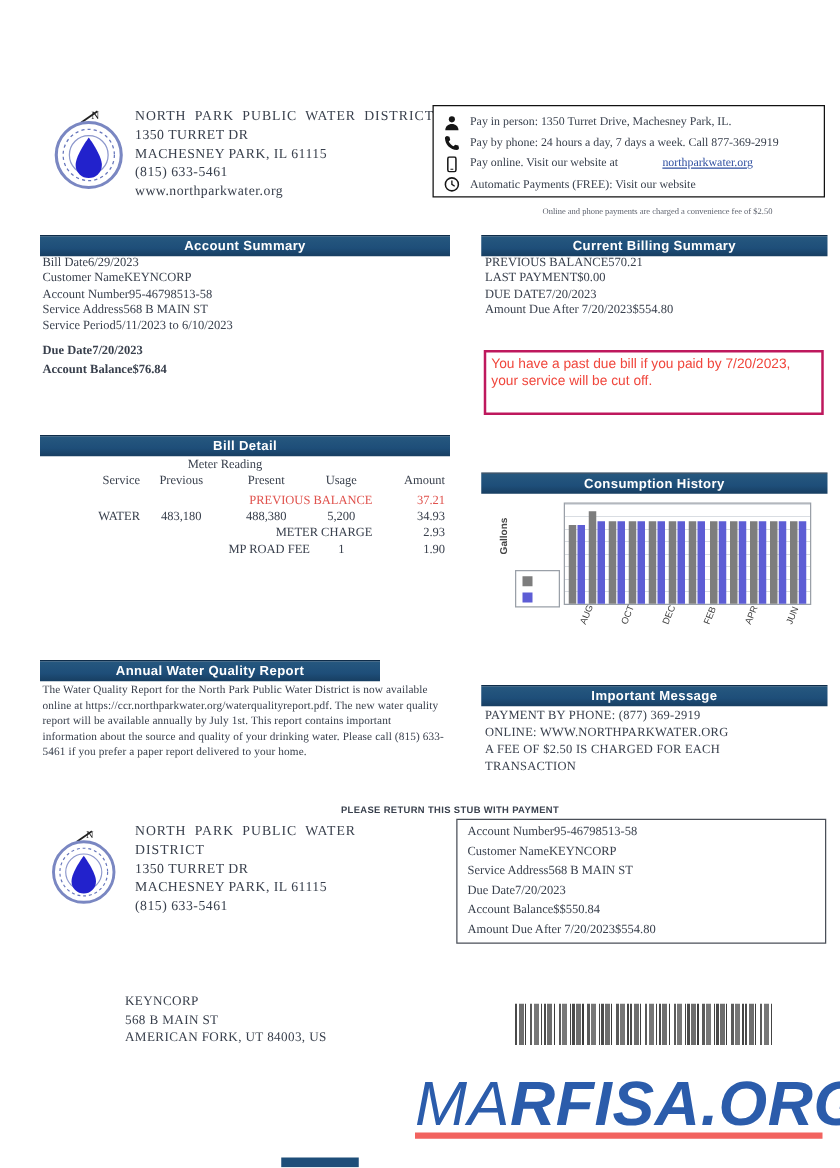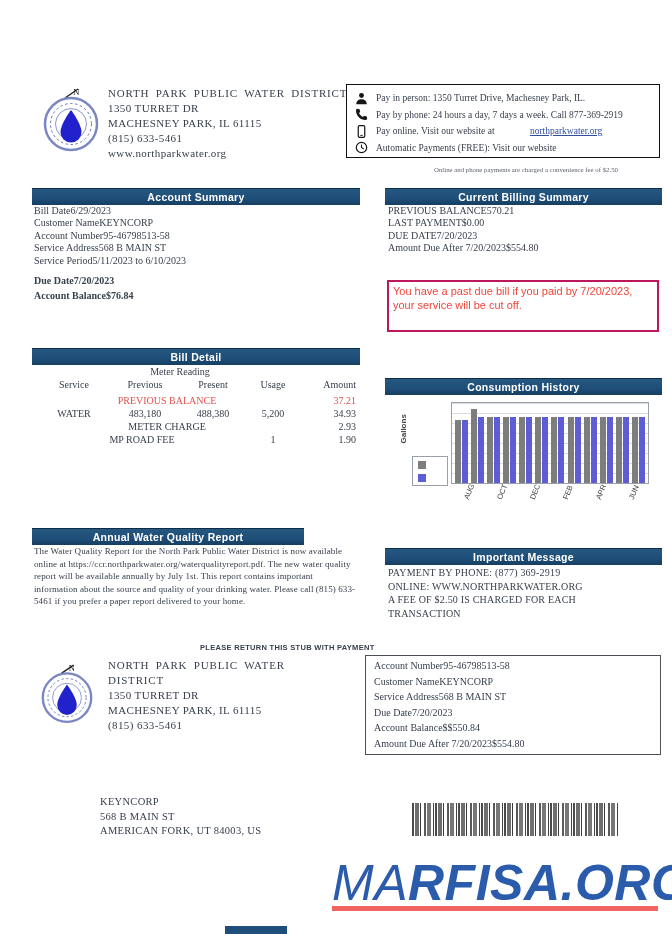--- a/index.html
+++ b/index.html
@@ -21,21 +21,21 @@
   
   .kv{display:flex;justify-content:flex-start;font-size:10px;line-height:12.4px;}
   .kv .v{text-align:right;}
   .bold{font-weight:bold;}
   .hl{background:#9dc3e6;padding:0 3px;}
   
   .warnbox{border:2px solid #be185d;color:#f0463c;font-family:"Liberation Sans",sans-serif;
            font-size:11px;line-height:14px;padding:2px 4px;box-sizing:border-box;}
   
   .bd{display:grid;grid-template-columns:76px 66px 70px 50px 1fr;font-size:10px;line-height:13px;}
-  .bd .c{text-align:center;} .bd .r{text-align:right;} .bd .l{text-align:center;}
+  .bd .c{text-align:center;} .bd .r{text-align:right;} .bd .l{text-align:right;}
   .bd .span4{grid-column:1/5;} .bd .span3{grid-column:1/4;}
   .red{color:#e0524d;}
   
   .chart-plot{border:1px solid #9aa0a8;background:
       repeating-linear-gradient(to top,#ffffff 0 9px,#d9dde2 9px 10px);
       display:flex;align-items:flex-end;justify-content:space-between;padding:0 3px;box-sizing:border-box;}
   .bar-group{display:flex;align-items:flex-end;gap:1px;height:100%;}
   .bar{width:6px;}
   .ylab{font-family:"Liberation Sans",sans-serif;font-size:8px;font-weight:bold;color:#444;
         transform:rotate(-90deg);transform-origin:center;}
@@ -267,21 +267,21 @@
   <div class="abs wq-body" style="left:34px;top:545px;width:324px;">The Water Quality Report for the North Park Public Water District is now available online at https://ccr.northparkwater.org/waterqualityreport.pdf. The new water quality report will be available annually by July 1st. This report contains important information about the source and quality of your drinking water. Please call (815) 633-5461 if you prefer a paper report delivered to your home.</div>
 
   <div class="abs secbar" style="left:385px;top:548px;width:277px;">Important Message</div>
   <div class="abs" style="left:388px;top:566px;width:271px;">
     <div class="imp-line">PAYMENT BY PHONE: (877) 369-2919</div>
     <div class="imp-line">ONLINE: WWW.NORTHPARKWATER.ORG</div>
     <div class="imp-line">A FEE OF $2.50 IS CHARGED FOR EACH</div>
     <div class="imp-line">TRANSACTION</div>
   </div>
 
-  <div class="abs stubnote" style="left:200px;top:643px;width:320px;text-align:left;">PLEASE RETURN THIS STUB WITH PAYMENT</div>
+  <div class="abs stubnote" style="left:200px;top:643px;width:320px;text-align:center;">PLEASE RETURN THIS STUB WITH PAYMENT</div>
 
   <div class="abs logo" style="left:40px;top:662px;">
     <svg width="54" height="62" viewBox="0 0 58 66">
       <line x1="23" y1="12" x2="36" y2="3" stroke="#222" stroke-width="1.5"></line>
       <text x="31" y="9" font-size="9" font-family="Liberation Serif,serif" fill="#222">N</text>
       <circle cx="29" cy="38" r="26" fill="#fff" stroke="#7a87c2" stroke-width="2.5"></circle>
       <circle cx="29" cy="38" r="20.5" fill="#fff" stroke="#6575bb" stroke-width="1" stroke-dasharray="2.5 2.5"></circle>
       <circle cx="29" cy="38" r="15.5" fill="#fff" stroke="#8d98cc" stroke-width="1"></circle>
       <path d="M29 24 C29 24 18.5 38 18.5 46 a10.5 10.5 0 0 0 21 0 C39.5 38 29 24 29 24 Z" fill="#2222cc"></path>
     </svg>

